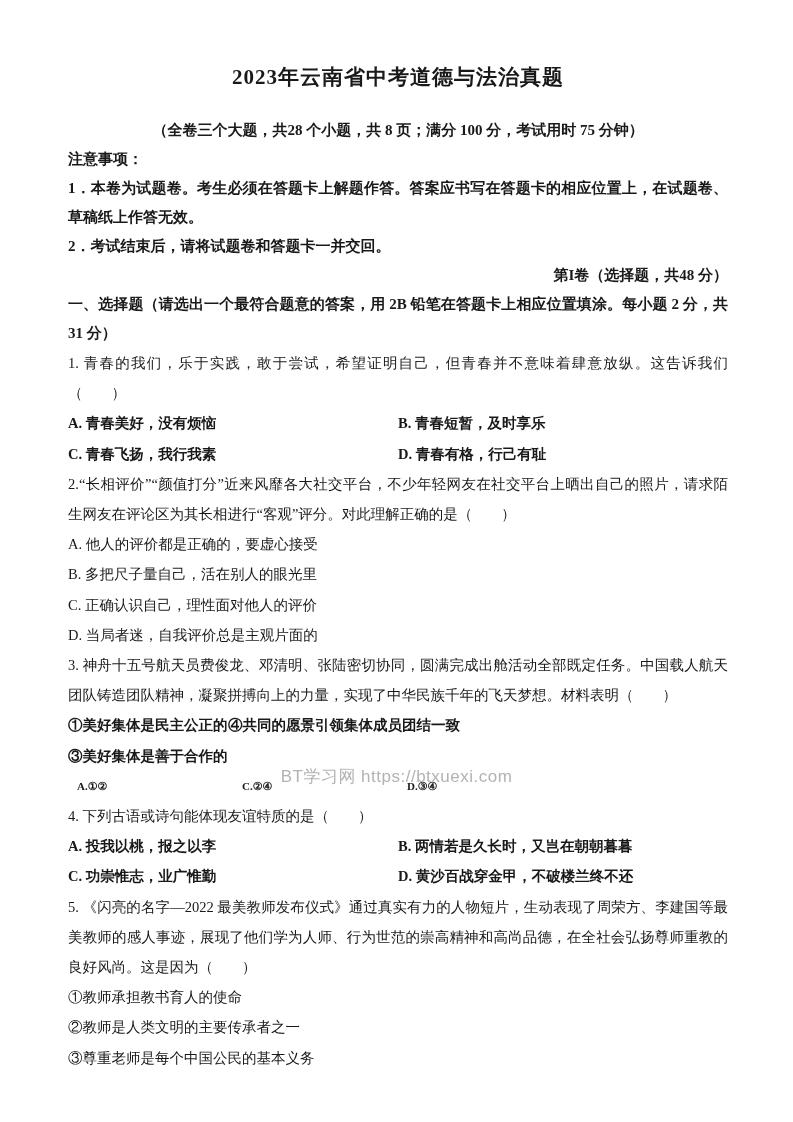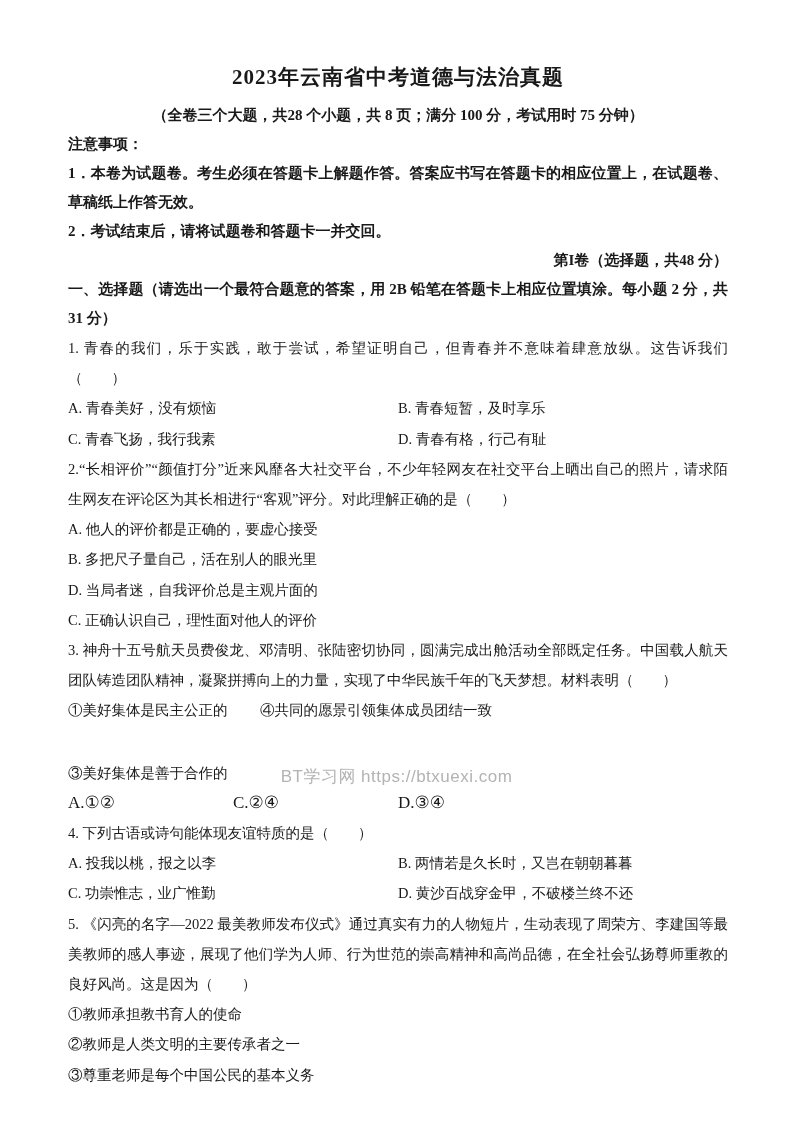--- a/index.html
+++ b/index.html
@@ -33,21 +33,21 @@
     font-weight: bold;
     text-align: center;
     line-height: 34px;
     letter-spacing: 1px;
   }
   .subtitle {
     font-size: 15px;
     font-weight: bold;
     text-align: center;
     line-height: 30px;
-    margin-top: 6px;
+    margin-top: 21px;
   }
   .hline {
     font-size: 15px;
     font-weight: bold;
     line-height: 29px;
     text-align: justify;
     text-justify: inter-ideograph;
   }
   .hcenter {
     text-align: right;
@@ -66,29 +66,29 @@
     display: grid;
     grid-template-columns: 330px 330px;
     font-size: 14.5px;
     line-height: 30.2px;
   }
   .stmts-2col {
     display: grid;
     grid-template-columns: 160px 1fr;
     font-size: 14.5px;
     line-height: 30.2px;
-    gap: 32px;
   }
   .choices-4col {
     display: grid;
     grid-template-columns: 165px 165px 165px 165px;
-    font-size: 17px;
+    font-size: 11px;
     line-height: 30.2px;
+    margin-left: 9px;
   }
-  .opt { white-space: nowrap; overflow: visible; }
+  .opt { white-space: nowrap; overflow: visible; font-weight: bold; }
 
   .footer {
     position: absolute;
     left: 0;
     right: 0;
     bottom: 28px;
     text-align: center;
     font-family: "Liberation Sans", "DejaVu Sans", sans-serif;
     font-size: 17px;
     color: #b3b3b3;
@@ -116,22 +116,22 @@
         <span class="opt">B. 青春短暂，及时享乐</span>
         <span class="opt">C. 青春飞扬，我行我素</span>
         <span class="opt">D. 青春有格，行己有耻</span>
       </div>
     </div>
 
     <div class="question">
       <p class="bodyline">2.“长相评价”“颜值打分”近来风靡各大社交平台，不少年轻网友在社交平台上晒出自己的照片，请求陌生网友在评论区为其长相进行“客观”评分。对此理解正确的是（　　）</p>
       <p class="bodyline">A. 他人的评价都是正确的，要虚心接受</p>
       <p class="bodyline">B. 多把尺子量自己，活在别人的眼光里</p>
+      <p class="bodyline">C. 正确认识自己，理性面对他人的评价</p>
       <p class="bodyline">D. 当局者迷，自我评价总是主观片面的</p>
-      <p class="bodyline">C. 正确认识自己，理性面对他人的评价</p>
     </div>
 
     <div class="question">
       <p class="bodyline">3. 神舟十五号航天员费俊龙、邓清明、张陆密切协同，圆满完成出舱活动全部既定任务。中国载人航天团队铸造团队精神，凝聚拼搏向上的力量，实现了中华民族千年的飞天梦想。材料表明（　　）</p>
       <div class="stmts-2col">
         <span class="opt">①美好集体是民主公正的</span>
         <span class="opt">④共同的愿景引领集体成员团结一致</span>
         <span class="opt">③美好集体是善于合作的</span>
       </div>
       <div class="choices-4col">

